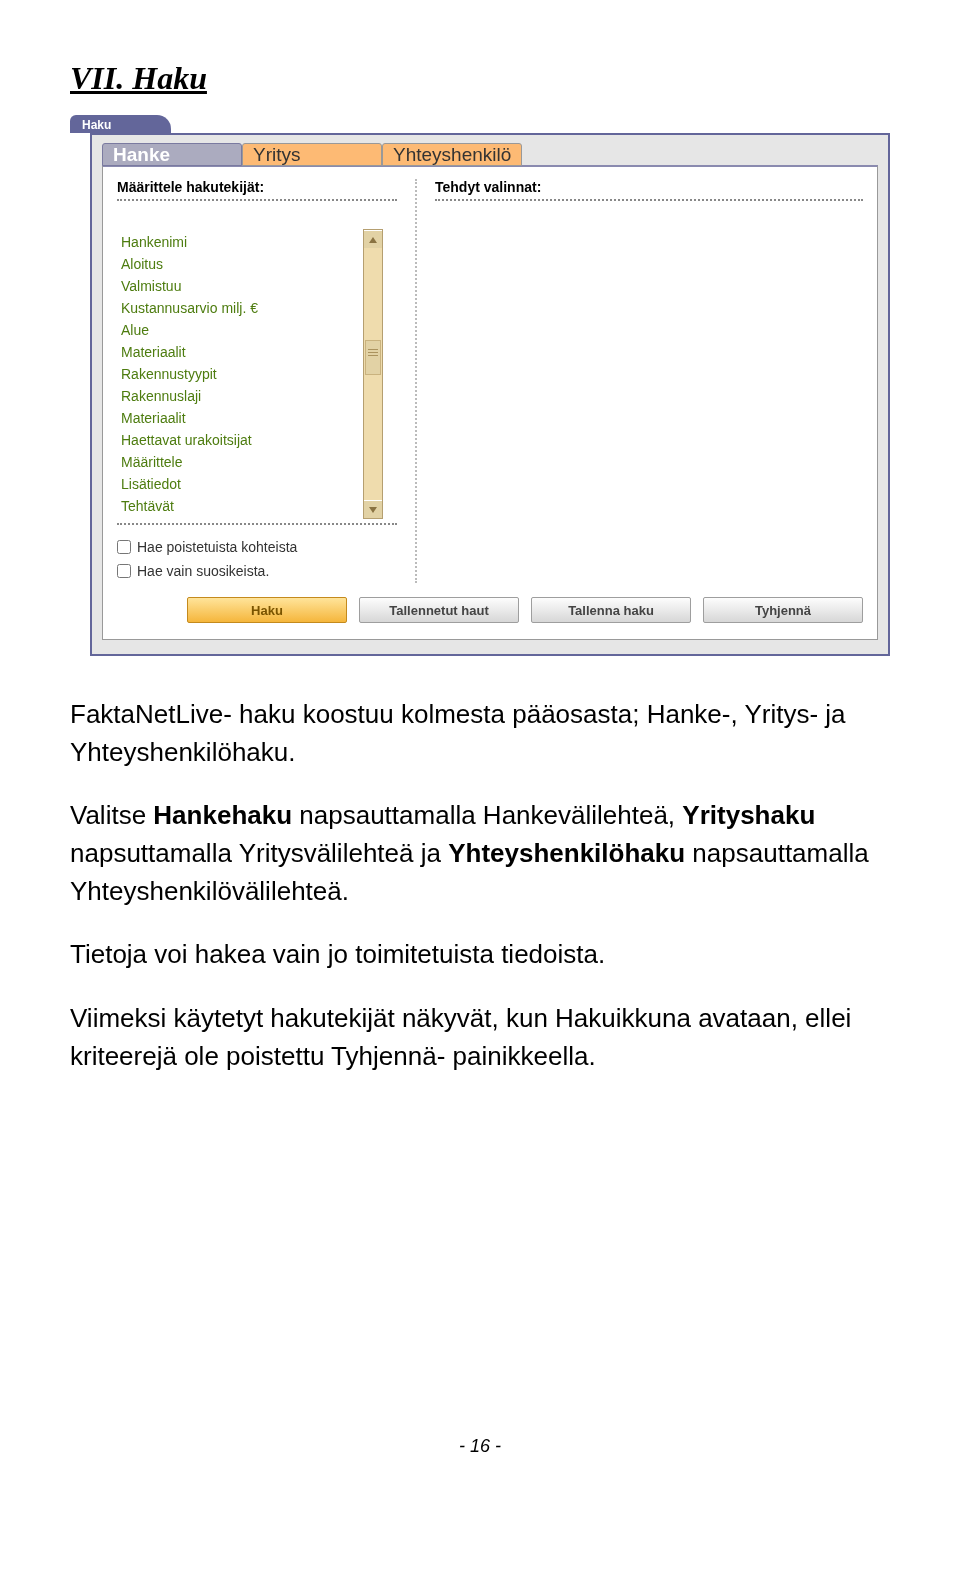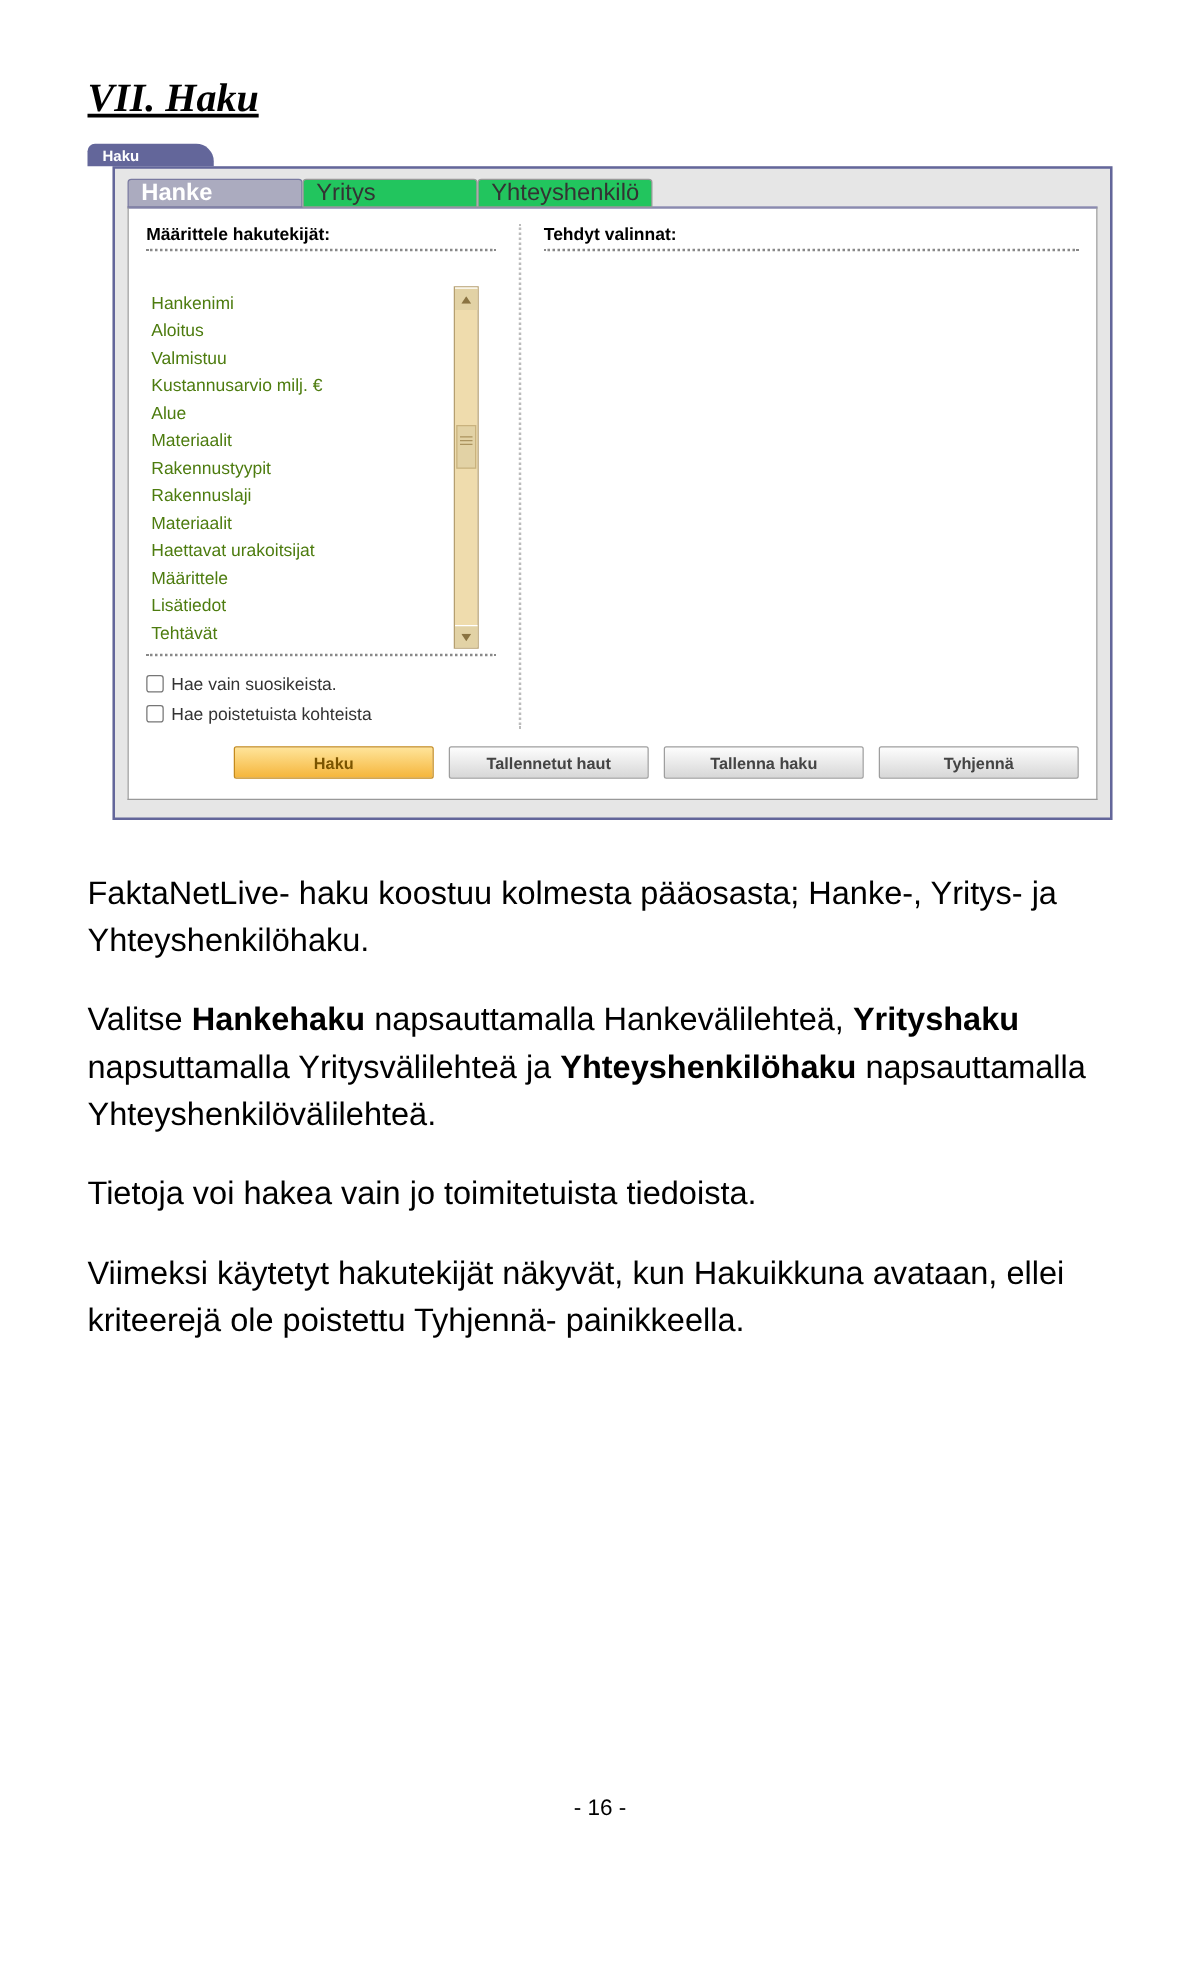--- a/index.html
+++ b/index.html
@@ -17,21 +17,21 @@
     border-top-left-radius: 6px; border-top-right-radius: 14px;
     line-height: 16px;
   }
   .window {
     border: 2px solid #63669a; background: #e6e6e6;
     padding: 8px 10px 14px 10px;
   }
   .tabs-row { display: flex; gap: 0; font-size: 19px; }
   .tab {
     width: 140px; height: 23px; line-height: 21px;
-    border: 1px solid #999; background: #22c55e; color: #333;
+    border: 1px solid #999; background: #fdba74; color: #333;
     text-align: left; padding: 0 10px;
     border-top-left-radius: 3px; border-top-right-radius: 3px;
   }
   .tab.active {
     background: #ababbf; color: #fff; font-weight: bold;
     border-color: #7a7aa0;
   }
   .inner {
     background: #fff; border: 1px solid #999; border-top: 2px solid #8a8aaf;
     margin-top: -1px;
@@ -77,21 +77,21 @@
   }
   .btn.primary {
     background: linear-gradient(to bottom, #ffe49a, #f5b63c);
     border-color: #c48a1d; color: #7a5400;
   }
 
   .body-text { margin-top: 40px; font-family: Verdana, sans-serif; font-size: 26px; line-height: 1.45; color: #000; }
   .body-text p { margin: 0 0 26px 0; }
   .body-text b { font-weight: bold; }
 
-  .footer { text-align: center; margin-top: 360px; font-size: 18px; }
+  .footer { text-align: center; margin-top: 360px; font-size: 18px; font-style: italic; }
 </style>
 </head>
 <body>
 
 <div class="page">
   <div class="heading">VII. Haku</div>
 
   <div class="win-wrap">
     <div class="win-top">
       <div class="win-tab-folder">Haku</div>
@@ -140,25 +140,25 @@
                   <svg width="8" height="6" viewBox="0 0 8 6">
                       <path d="M0 0 L8 0 L4 6 Z" fill="#8a7342"></path>
                     </svg>
                 </div>
               </div>
             </div>
             <div class="dots"></div>
             <div class="check-area">
               <div class="check-row">
                 <input type="checkbox" style="">
-                <span>Hae vain suosikeista.</span>
+                <span>Hae poistetuista kohteista</span>
               </div>
               <div class="check-row">
                 <input type="checkbox" style="">
-                <span>Hae poistetuista kohteista</span>
+                <span>Hae vain suosikeista.</span>
               </div>
             </div>
           </div>
 
           <div class="col-right">
             <div class="section-label">Tehdyt valinnat:</div>
             <div class="dots"></div>
           </div>
         </div>
 

